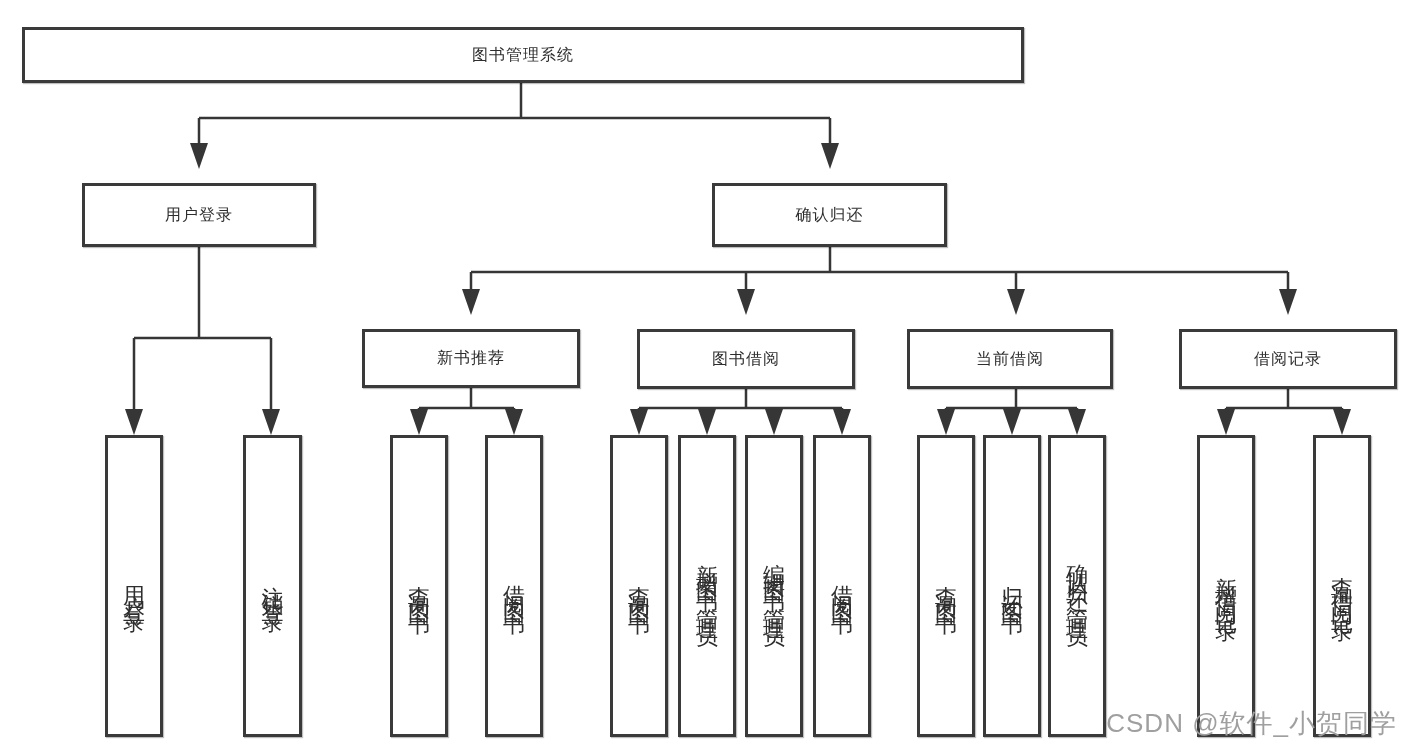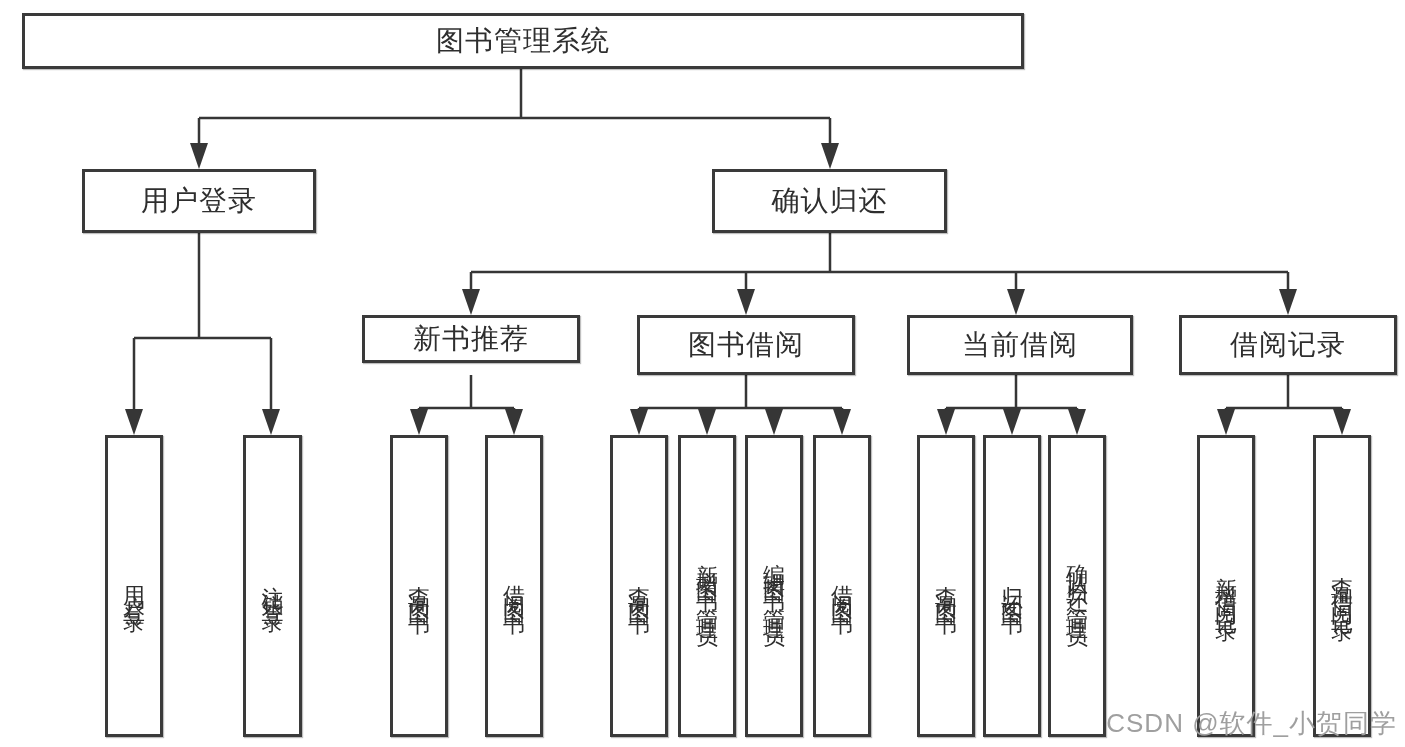--- a/index.html
+++ b/index.html
@@ -27,22 +27,23 @@
     border: 3px solid #3a3a3a;
     box-shadow: 1px 1px 1px rgba(0,0,0,0.25);
     display: flex;
     align-items: center;
     justify-content: center;
     color: #2e2e2e;
     z-index: 2;
   }
 
   .node.h {
-    font-size: 28px;
+    font-size: 16px;
     letter-spacing: 1px;
+    margin-top: 14px;
   }
 
   .node.v {
     font-size: 22px;
     writing-mode: vertical-rl;
     text-orientation: mixed;
     letter-spacing: 9px;
     line-height: 52px;
   }
 
@@ -100,23 +101,23 @@
       <polygon points="1217,409 1235,409 1226,435"></polygon>
       <polygon points="1333,409 1351,409 1342,435"></polygon>
     </g>
   </svg>
 
   <div class="node h" style="left:22px; top:13px; width:1002px; height:56px;">图书管理系统</div>
 
   <div class="node h" style="left:82px; top:169px; width:234px; height:64px;">用户登录</div>
   <div class="node h" style="left:712px; top:169px; width:235px; height:64px;">确认归还</div>
 
-  <div class="node h" style="left:362px; top:315px; width:218px; height:48px;font-family:Liberation Mono, monospace;">新书推荐</div>
+  <div class="node h" style="left:362px; top:315px; width:218px; height:59px;font-family:Liberation Mono, monospace;">新书推荐</div>
   <div class="node h" style="left:637px; top:315px; width:218px; height:60px;">图书借阅</div>
-  <div class="node h" style="left:907px; top:315px; width:226px; height:60px;">当前借阅</div>
+  <div class="node h" style="left:907px; top:315px; width:206px; height:60px;">当前借阅</div>
   <div class="node h" style="left:1179px; top:315px; width:218px; height:60px;">借阅记录</div>
 
   <div class="node v" style="left:105px; top:435px; width:58px; height:302px;">用户登录</div>
   <div class="node v" style="left:243px; top:435px; width:59px; height:302px;">注销登录</div>
 
   <div class="node v" style="left:390px; top:435px; width:58px; height:302px;">查询图书</div>
   <div class="node v" style="left:485px; top:435px; width:58px; height:302px;">借阅图书</div>
 
   <div class="node v" style="left:610px; top:435px; width:58px; height:302px;">查询图书</div>
   <div class="node v" style="left:678px; top:435px; width:58px; height:302px;">新增图书（管理员）</div>

